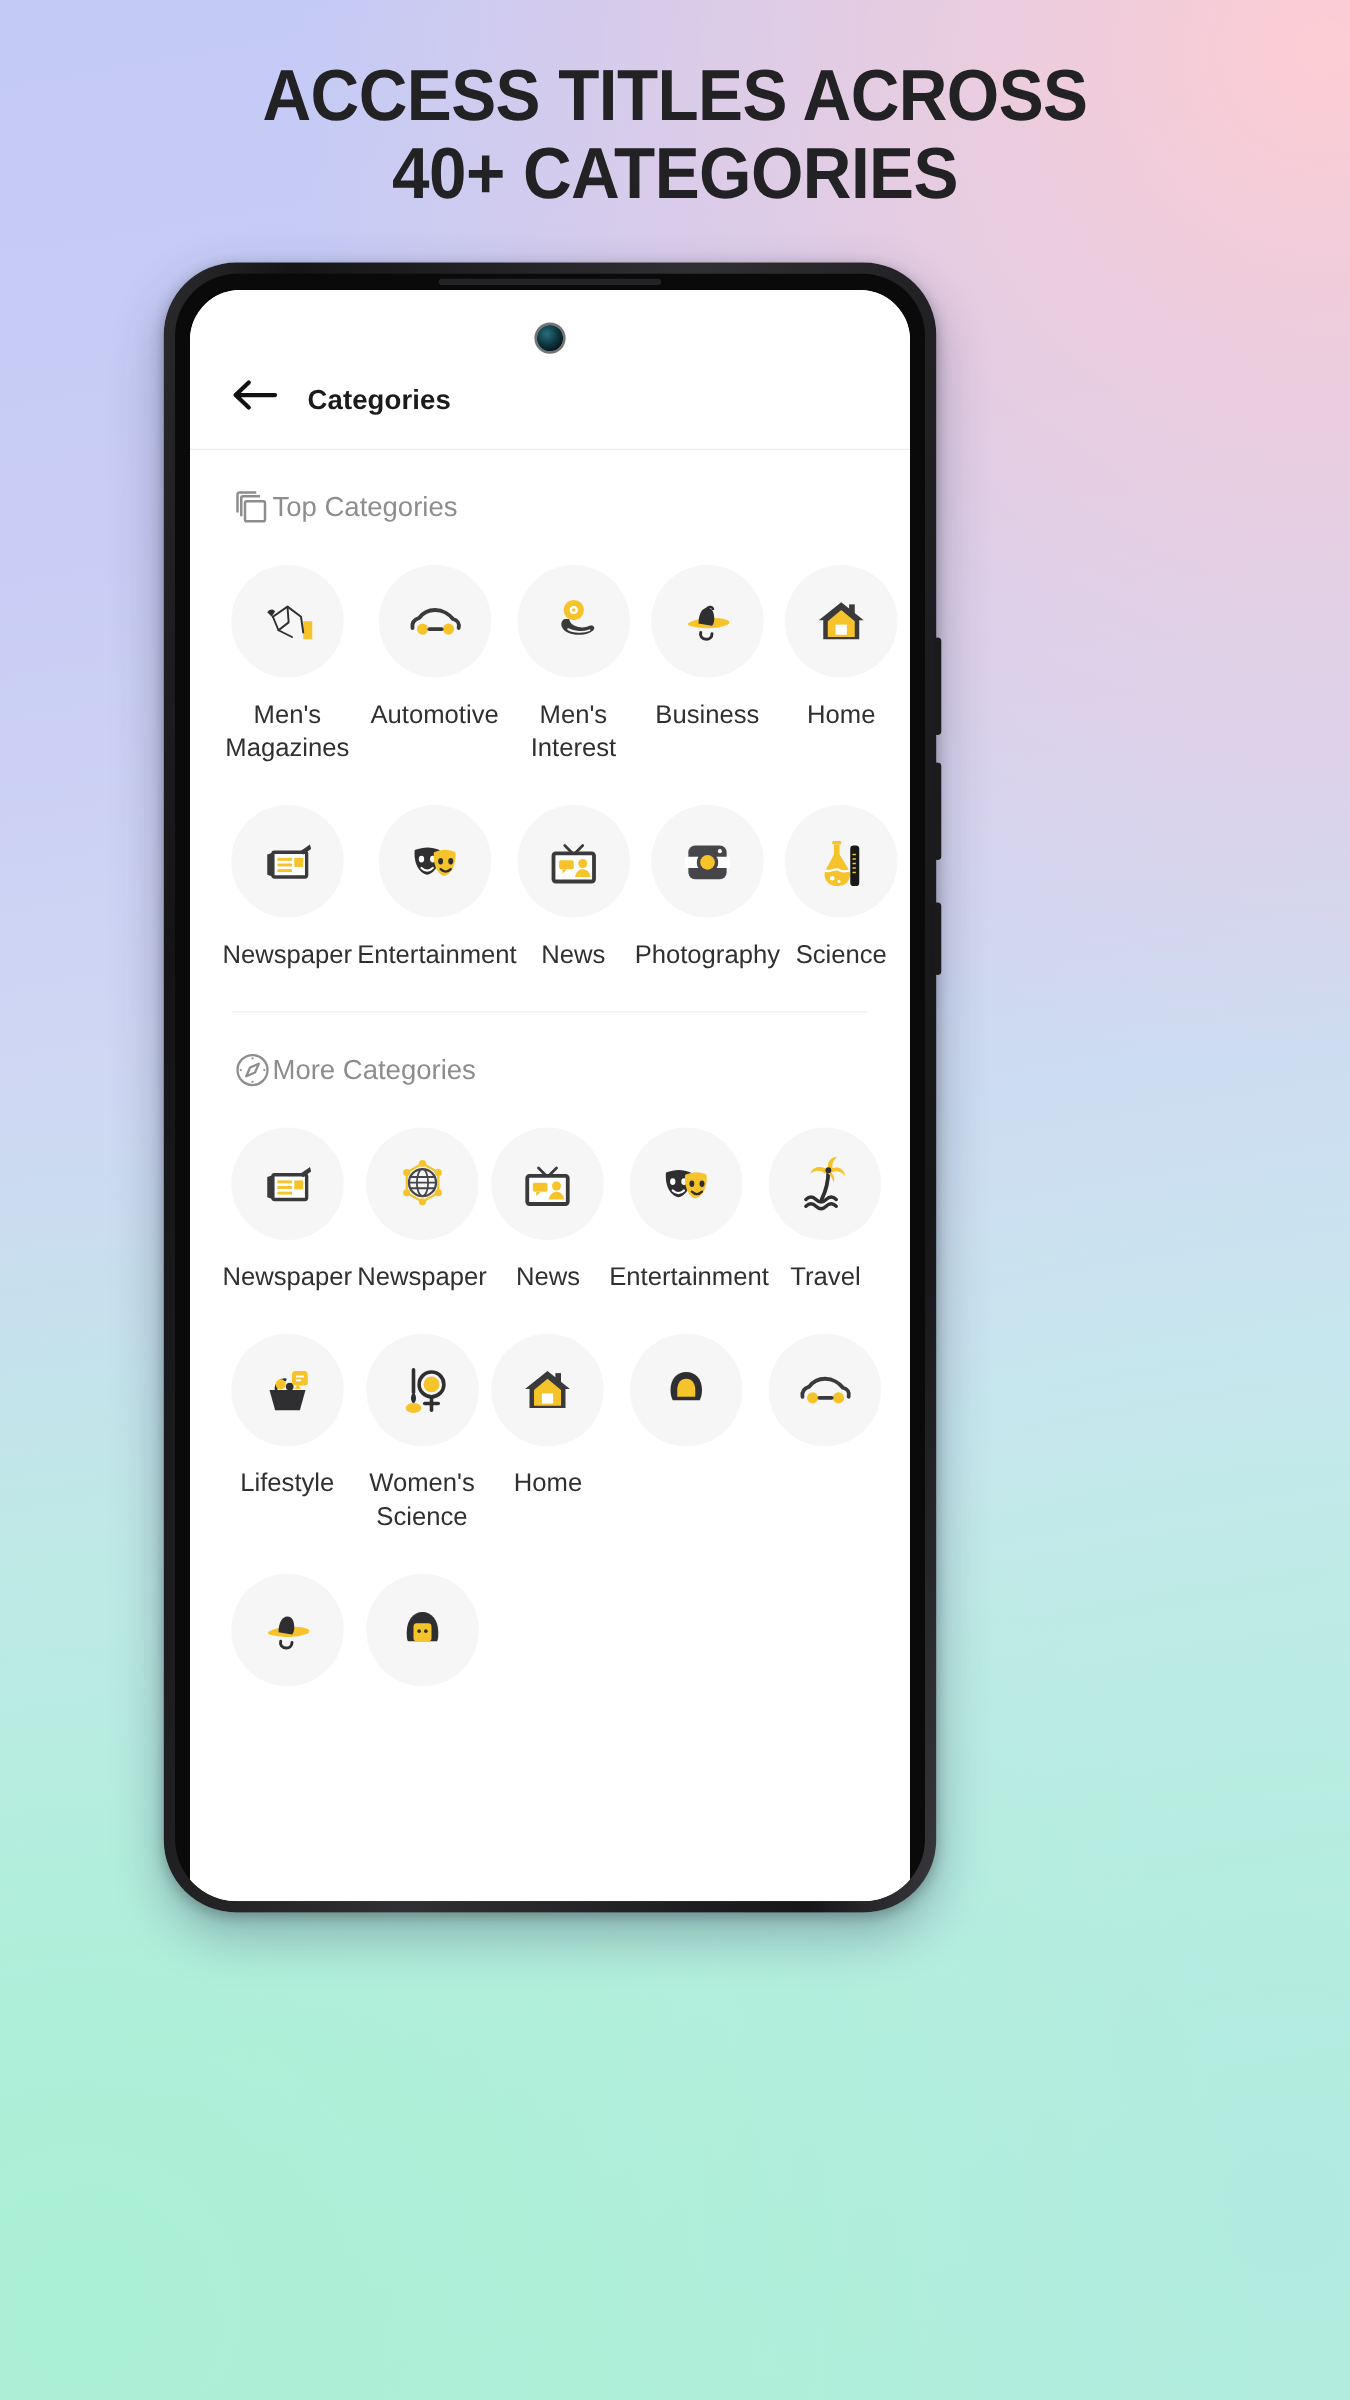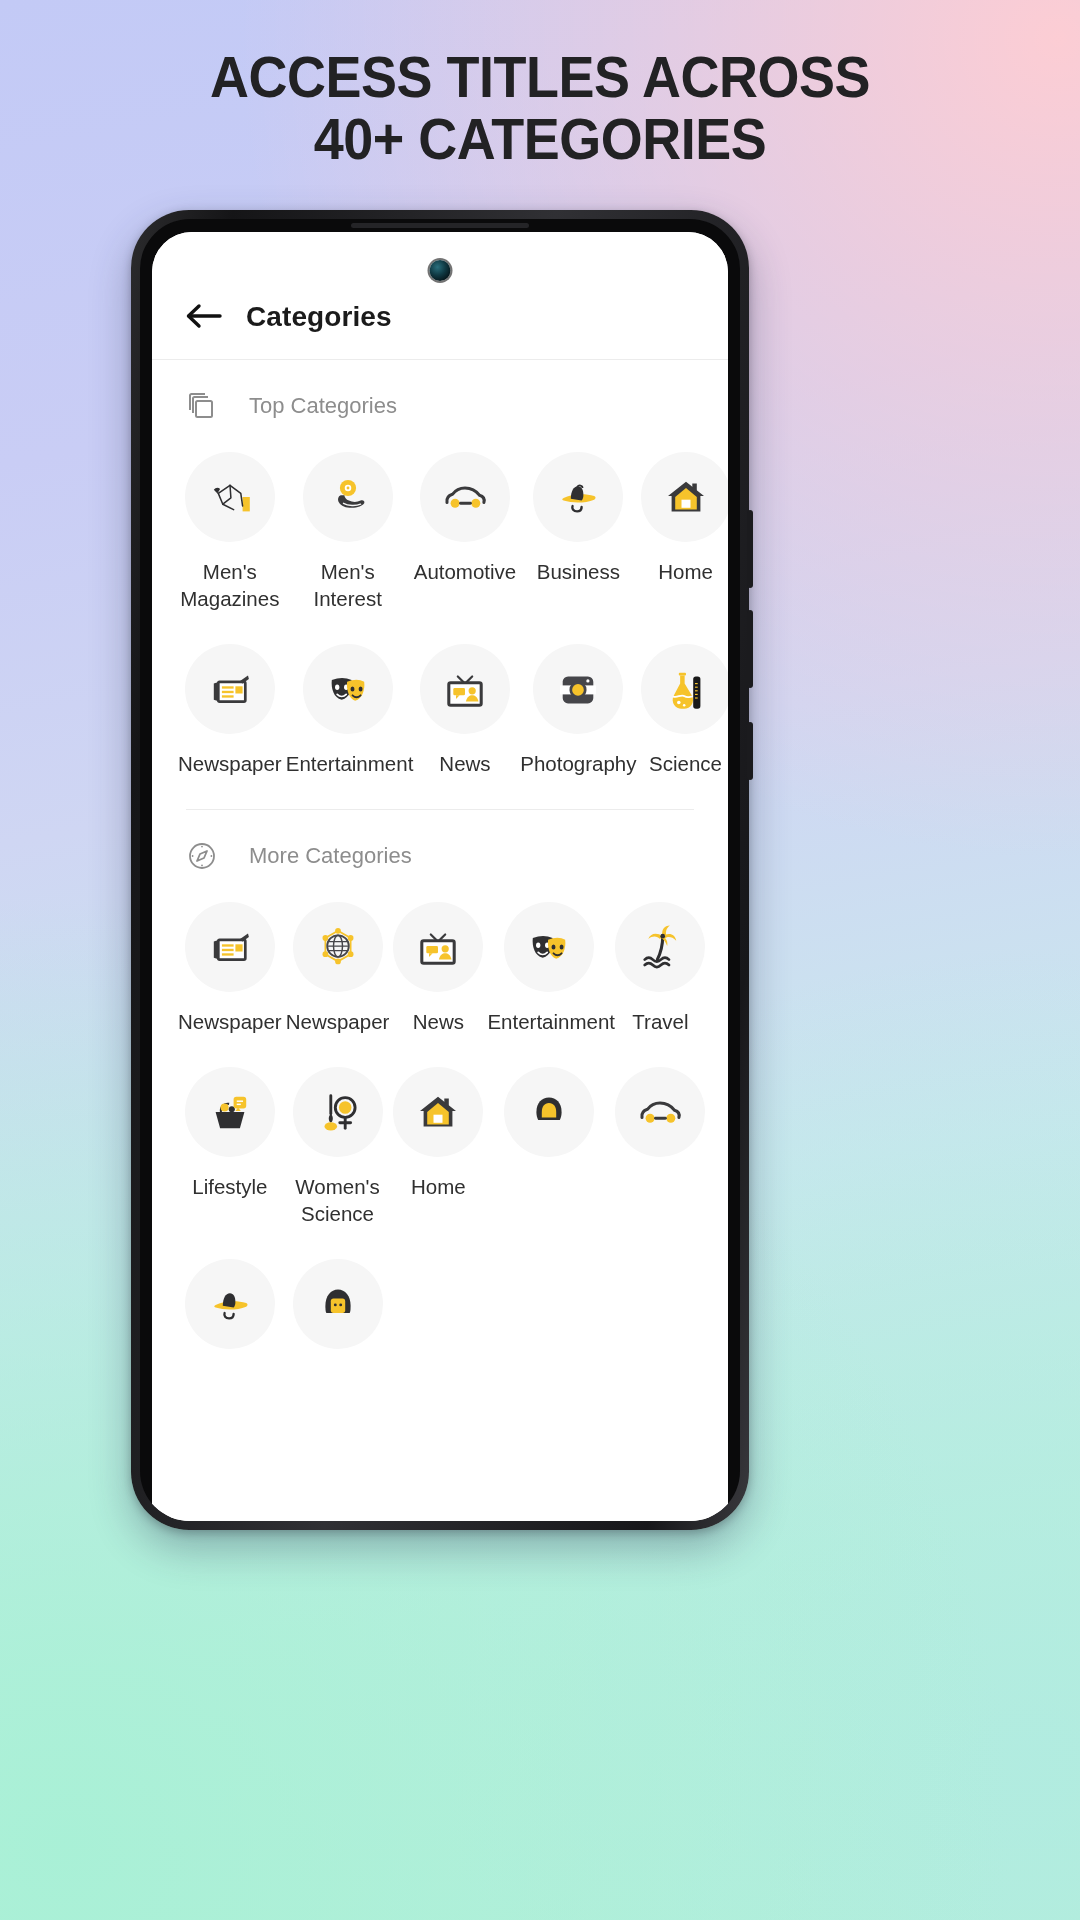--- a/index.html
+++ b/index.html
@@ -61,27 +61,27 @@
   .btn-v1 { top:300px; height:78px; }
   .btn-v2 { top:400px; height:78px; }
   .btn-pw { top:512px; height:58px; }
 
   
   .app-header {
     height:128px; display:flex; align-items:flex-end; padding:0 0 26px 32px;
     background:#fff; border-bottom:1px solid #ececec;
   }
   .back-arrow { width:40px; height:34px; flex:0 0 auto; margin-right:22px; }
-  .app-title { font-size:28px; font-weight:bold; color:#1b1b1b; letter-spacing:0.1px; }
+  .app-title { font-size:22px; font-weight:bold; color:#1b1b1b; letter-spacing:0.1px; }
 
   
   .app-body { background:#fff; padding:0 0 0 0; height:calc(100% - 128px); overflow:hidden; }
 
   .section-head {
-    display:flex; align-items:center; gap:31px;
+    display:flex; align-items:center; gap:0;
     padding:30px 0 6px 34px;
   }
   .section-head .sh-icon { width:32px; height:32px; flex:0 0 auto; }
   .section-head .sh-label { font-size:22px; color:#8d8d8d; }
 
   .grid {
     display:grid; grid-template-columns:repeat(5,1fr);
     padding:6px 24px 0 24px; row-gap:4px;
   }
   .cell {
@@ -158,40 +158,40 @@
                 </g>
                 <path d="M12 22c2-3 5-3 7-1l-3 5z" fill="#2f2f31"></path>
               </svg>
             </span>
             <span class="cell-label">Men's Magazines</span>
           </div>
 
           <div class="cell">
             <span class="circ">
               <svg viewBox="0 0 60 60">
+                <path d="M10 36c-1-6 3-8 6-9 3-4 7-7 14-7 7 0 13 4 16 8 4 1 6 4 5 8" fill="none" stroke="#3a3a3c" stroke-width="3.4" stroke-linecap="round"></path>
+                <circle cx="19" cy="37" r="5" fill="#F6C32B"></circle>
+                <circle cx="42" cy="37" r="5" fill="#F6C32B"></circle>
+                <path d="M25 37h11" stroke="#3a3a3c" stroke-width="3.2" stroke-linecap="round"></path>
+              </svg>
+            </span>
+            <span class="cell-label">Automotive</span>
+          </div>
+
+          <div class="cell">
+            <span class="circ">
+              <svg viewBox="0 0 60 60">
                 <circle cx="30" cy="20" r="9" fill="#F6C32B"></circle>
                 <circle cx="30" cy="20" r="3.6" fill="#fff"></circle>
                 <circle cx="30" cy="20" r="1.6" fill="#F6C32B"></circle>
                 <path d="M22 28c-3 1-4 5-2 8 2 4 8 6 14 6 7 0 12-2 14-5 1-2-1-4-4-3-4 2-9 2-13 0-3-1-5-4-5-6z" fill="#3a3a3c"></path>
                 <path d="M25 37c5 3 14 3 19 1" fill="none" stroke="#f6f6f6" stroke-width="1.6" stroke-linecap="round"></path>
               </svg>
             </span>
             <span class="cell-label">Men's Interest</span>
-          </div>
-
-          <div class="cell">
-            <span class="circ">
-              <svg viewBox="0 0 60 60">
-                <path d="M10 36c-1-6 3-8 6-9 3-4 7-7 14-7 7 0 13 4 16 8 4 1 6 4 5 8" fill="none" stroke="#3a3a3c" stroke-width="3.4" stroke-linecap="round"></path>
-                <circle cx="19" cy="37" r="5" fill="#F6C32B"></circle>
-                <circle cx="42" cy="37" r="5" fill="#F6C32B"></circle>
-                <path d="M25 37h11" stroke="#3a3a3c" stroke-width="3.2" stroke-linecap="round"></path>
-              </svg>
-            </span>
-            <span class="cell-label">Automotive</span>
           </div>
 
           <div class="cell">
             <span class="circ">
               <svg viewBox="0 0 60 60">
                 <path d="M14 31c8-4 22-6 34-2 2 1 2 3 0 4-10 4-24 4-34 1-2-1-2-2 0-3z" fill="#F6C32B"></path>
                 <path d="M22 32c0-8 3-14 8-14 4 0 6 4 6 10 0 3-1 5-2 6z" fill="#2f2f31"></path>
                 <path d="M29 19c2-3 6-2 6 1" fill="none" stroke="#2f2f31" stroke-width="2"></path>
                 <path d="M24 40c-1 3 1 6 5 6 3 0 5-2 5-5" fill="none" stroke="#2f2f31" stroke-width="2.6" stroke-linecap="round"></path>
               </svg>

